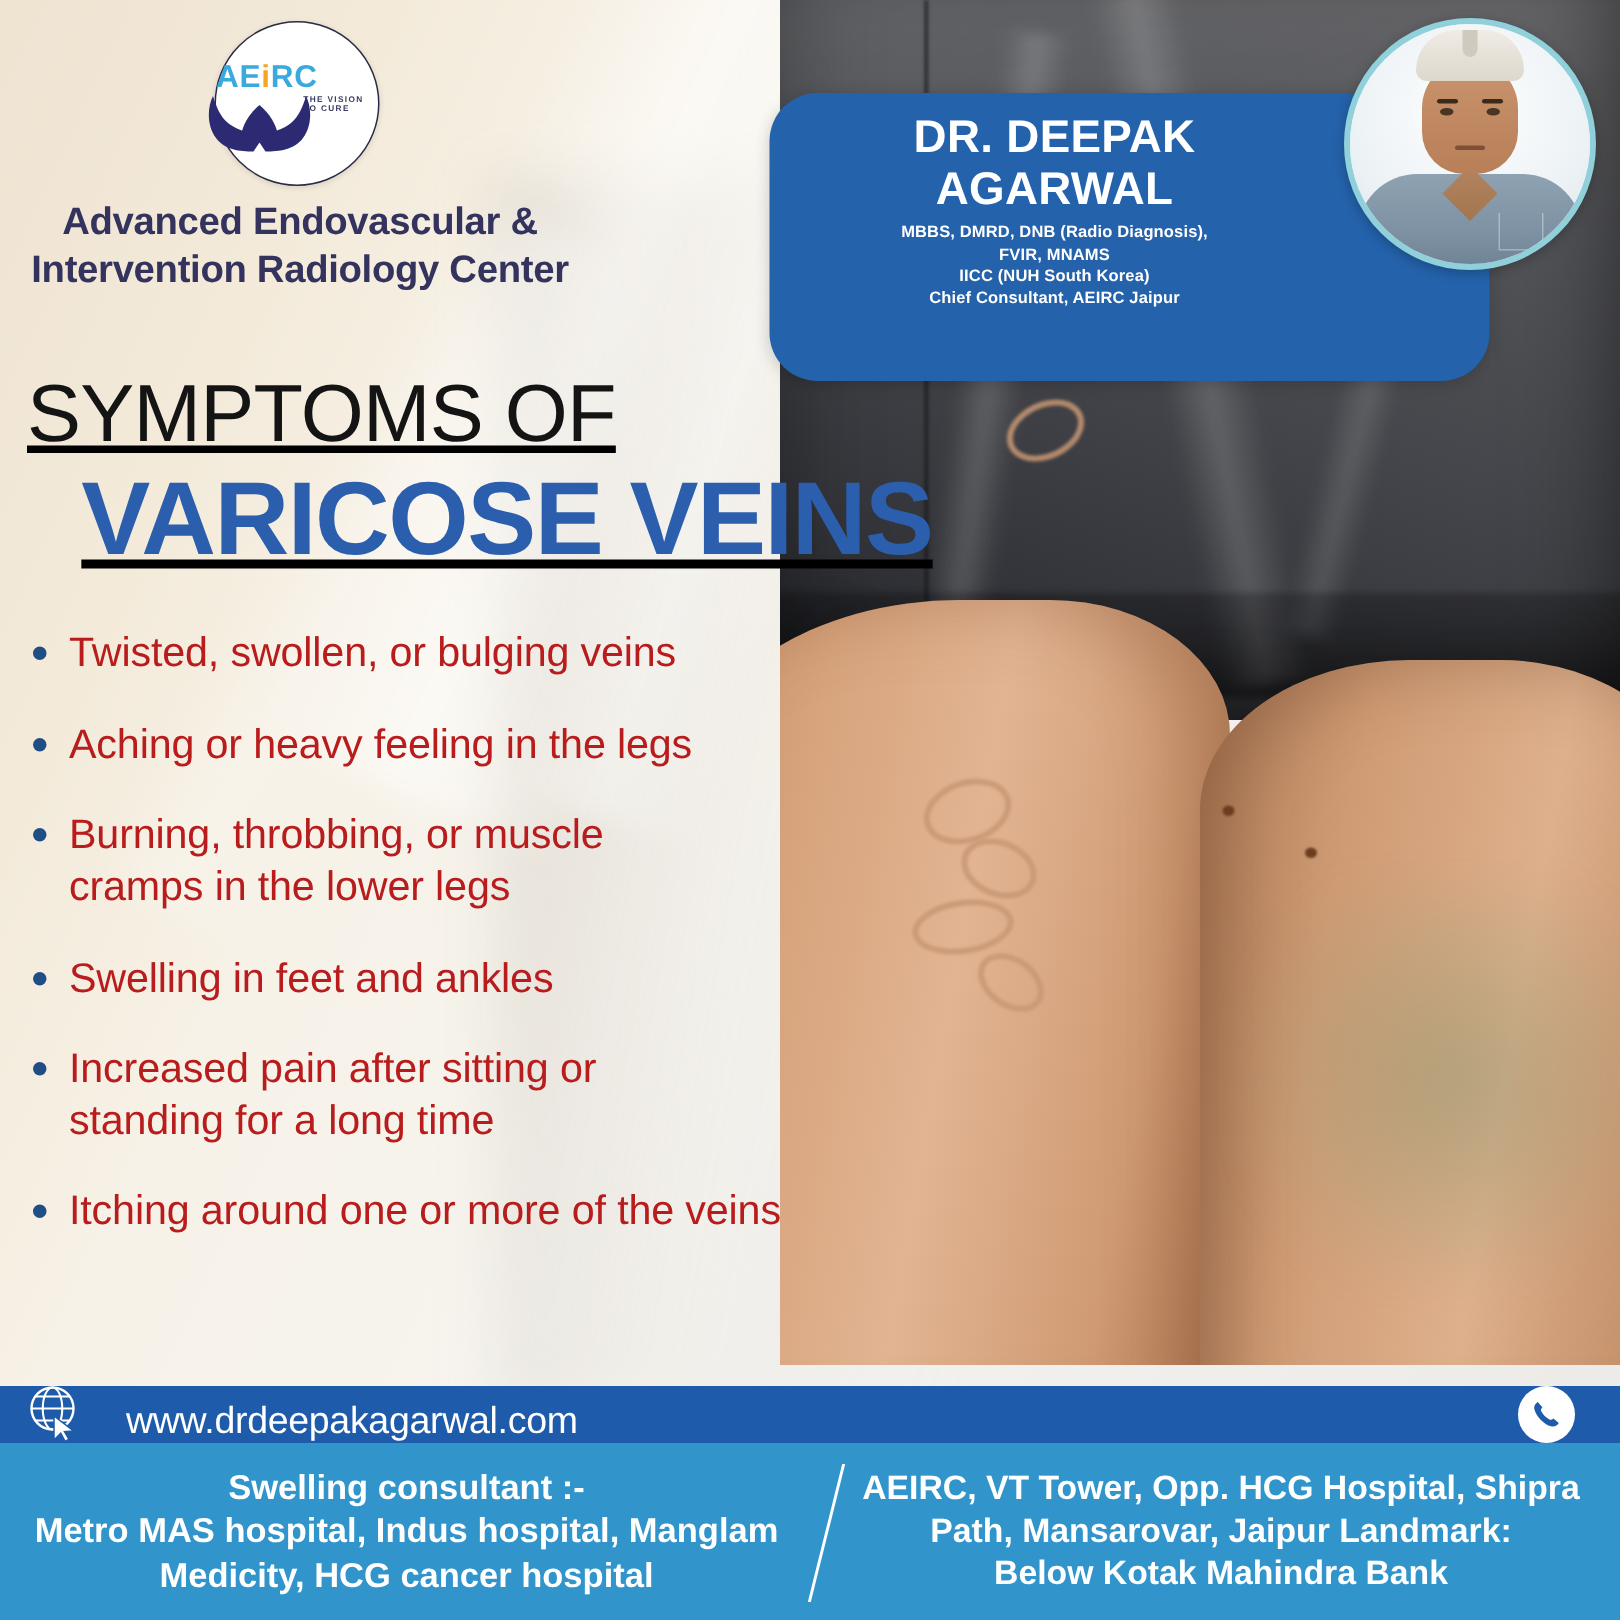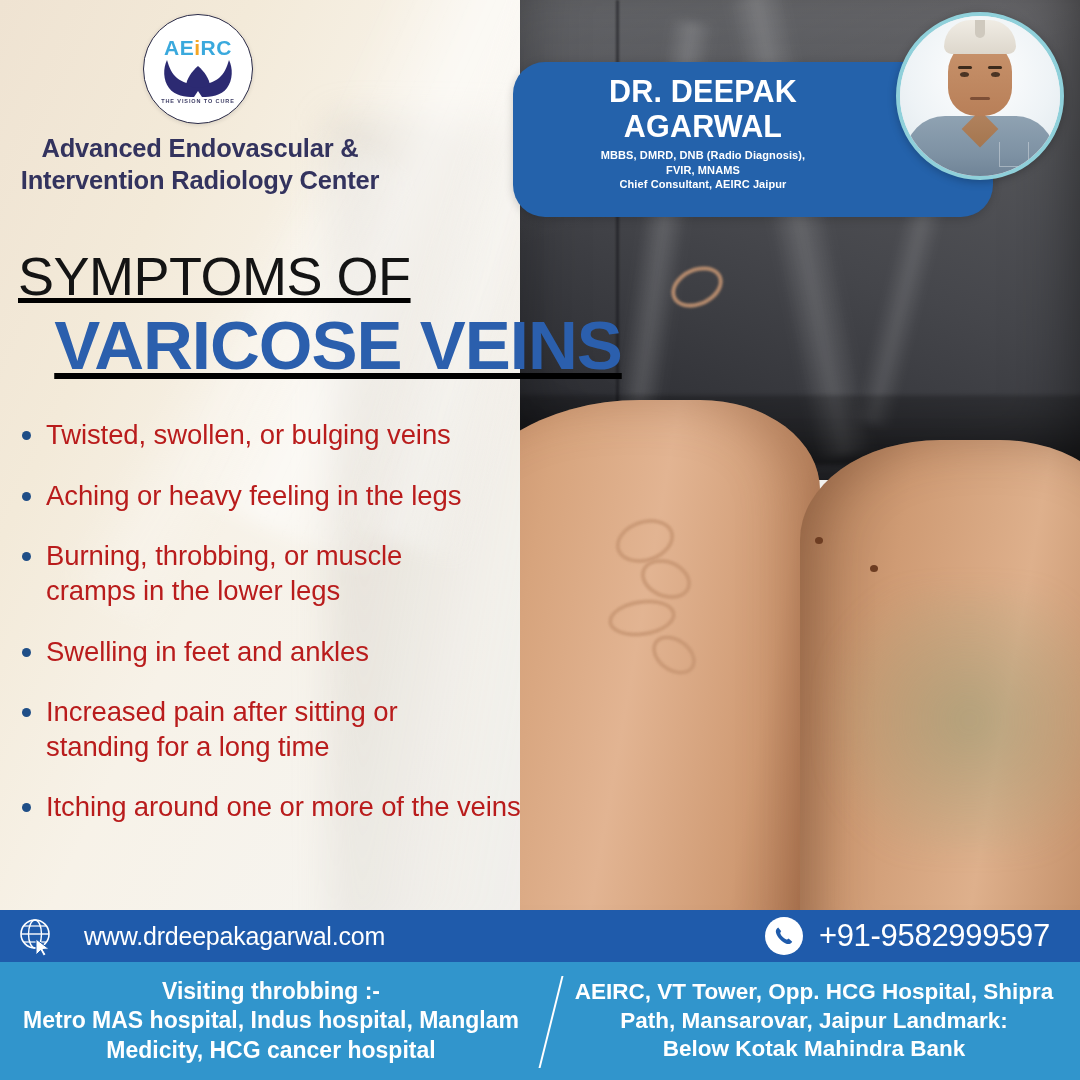--- a/index.html
+++ b/index.html
@@ -123,21 +123,21 @@
   }
 
   
   .logo-wrap {
     position: absolute;
     left: 143px; top: 14px;
     width: 108px; height: 108px;
     border-radius: 50%;
     background: #ffffff;
     border: 1.5px solid #2a2a46;
-    display: flex; flex-direction: column;
+    display: flex; flex-direction: row;
     align-items: center; justify-content: center;
     box-shadow: 0 1px 4px rgba(0,0,0,0.12);
   }
   .logo-mark { position: relative; width: 86px; height: 62px; }
   .logo-text {
     position: absolute; left: 0; right: 0; top: 2px;
     text-align: center;
     font-weight: 700; font-size: 21px; letter-spacing: 0.5px;
   }
   .lt-a { color: #3aa9dd; }
@@ -161,21 +161,21 @@
     font-weight: 700;
     font-size: 25.5px;
     line-height: 1.25;
     letter-spacing: -0.2px;
   }
 
   
   .doctor-card {
     position: absolute;
     left: 513px; top: 62px;
-    width: 480px; height: 155px;
+    width: 480px; height: 192px;
     background: #2462ab;
     border-radius: 32px;
     box-shadow: 0 2px 10px rgba(0,0,0,0.18);
   }
   .doc-inner {
     position: absolute;
     left: 18px; right: 118px; top: 12px;
     text-align: center;
     color: #ffffff;
   }
@@ -277,24 +277,24 @@
     color: #b91c1c;
     font-size: 27.5px;
     line-height: 1.26;
     letter-spacing: -0.1px;
   }
 
   
   .contact-bar {
     position: absolute;
     left: 0; bottom: 118px;
-    width: 1080px; height: 52px;
+    width: 1080px; height: 38px;
     background: #1f5bab;
     display: flex;
-    align-items: center;
+    align-items: flex-end;
   }
   .globe-icon {
     margin-left: 16px;
     width: 42px; height: 42px;
     flex: 0 0 auto;
     position: relative;
   }
   .website-url {
     color: #ffffff;
     font-size: 25px;
@@ -406,20 +406,21 @@
   <div class="clinic-name">
     <div>Advanced Endovascular &amp;</div>
     <div>Intervention Radiology Center</div>
   </div>
 
   <div class="doctor-card">
     <div class="doc-inner">
       <div class="doc-name">DR. DEEPAK AGARWAL</div>
       <div class="doc-line">MBBS, DMRD, DNB (Radio Diagnosis),</div>
       <div class="doc-line">FVIR, MNAMS</div>
+      <div class="doc-line">IICC (NUH South Korea)</div>
       <div class="doc-line">Chief Consultant, AEIRC Jaipur</div>
     </div>
     <div class="doc-photo">
       <div class="dp-bg"></div>
       <div class="dp-scrubs">
         <div class="dp-v"></div>
         <div class="dp-pocket"></div>
       </div>
       <div class="dp-face">
         <div class="dp-brow l"></div>
@@ -475,27 +476,26 @@
         <path d="M20 24 L20 40 L24.5 35.5 L27.5 41 L30 39.5 L27 34.5 L33 34 Z" fill="#ffffff" stroke="#1f5bab" stroke-width="1"></path>
       </svg>
     </span>
     <span class="website-url">www.drdeepakagarwal.com</span>
     <span class="phone-group">
       <span class="phone-icon">
         <svg width="22" height="22" viewBox="0 0 22 22">
           <path d="M5.2 2.6 C3.4 3.6, 2.4 5.6, 3.0 7.8 C4.2 12.4, 9.4 17.6, 14 18.9 C16.2 19.5, 18.2 18.5, 19.2 16.7 L15.6 13.6 C14.9 14.3, 13.8 14.8, 12.9 14.3 C10.6 13.1, 8.7 11.2, 7.5 8.9 C7.0 8.0, 7.5 6.9, 8.2 6.2 Z" fill="#1f5bab"></path>
         </svg>
       </span>
-      <span class="phone-number">+91-9582999597</span>
     </span>
   </div>
 
   <div class="footer">
     <div class="foot-left">
-      <div>Visiting throbbing :-</div>
+      <div>Swelling consultant :-</div>
       <div>Metro MAS hospital, Indus hospital, Manglam</div>
       <div>Medicity, HCG cancer hospital</div>
     </div>
     <div class="foot-divider"></div>
     <div class="foot-right">
       <div>AEIRC, VT Tower, Opp. HCG Hospital, Shipra</div>
       <div>Path, Mansarovar, Jaipur Landmark:</div>
       <div>Below Kotak Mahindra Bank</div>
     </div>
   </div>

